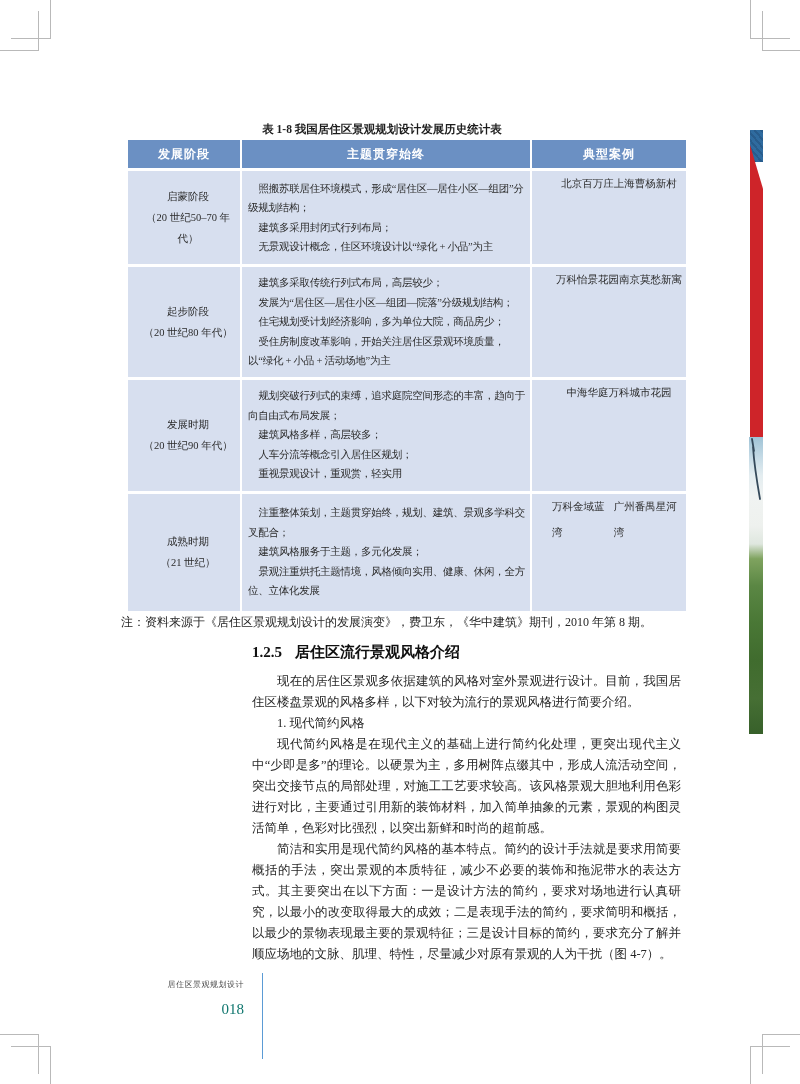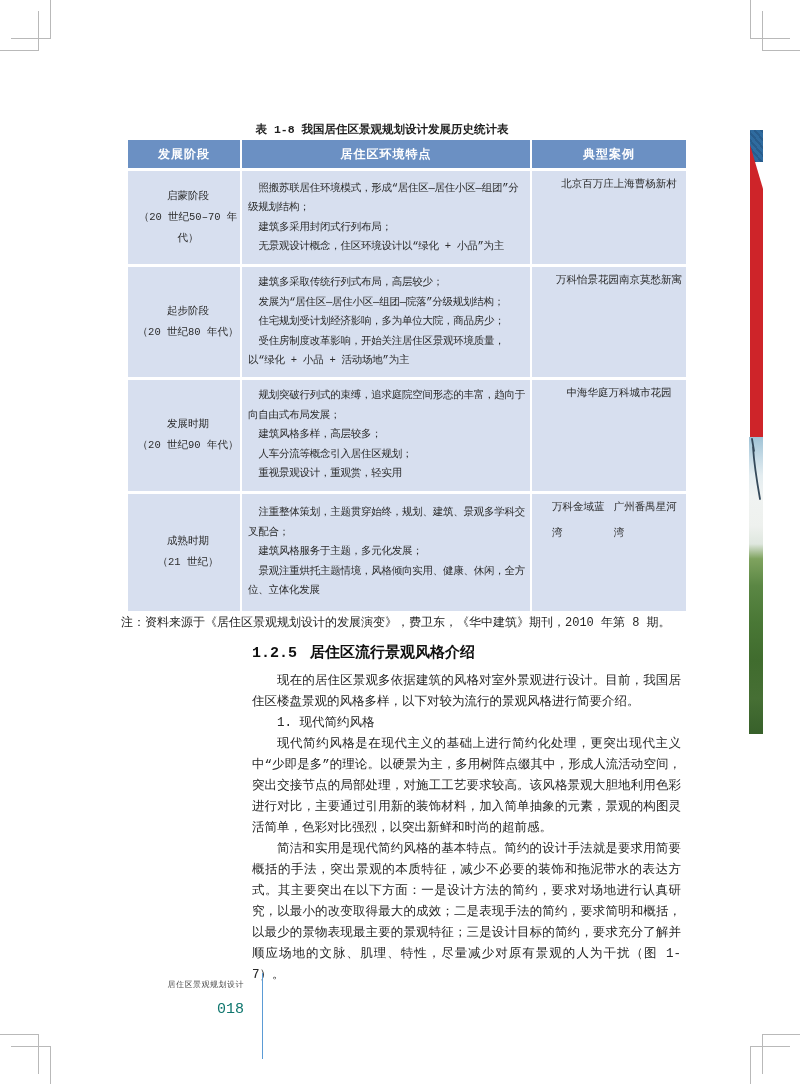--- a/index.html
+++ b/index.html
@@ -1,17 +1,17 @@
 <!DOCTYPE html>
 <html><head>
 <meta charset="utf-8">
 <style>
   html,body{margin:0;padding:0;background:#fff;}
   .page{position:relative;width:800px;height:1084px;background:#ffffff;overflow:hidden;
-        font-family:Liberation Mono, monospace;color:#2b2b2b;}
+        font-family:Liberation Serif, serif;color:#2b2b2b;}
 
   
   .cm{position:absolute;pointer-events:none;}
   .cm-tl-a{left:11px;top:0;width:39px;height:38px;border-right:1px solid #b9b9b9;border-bottom:1px solid #b9b9b9;}
   .cm-tl-b{left:0;top:11px;width:38px;height:39px;border-right:1px solid #b9b9b9;border-bottom:1px solid #b9b9b9;}
   .cm-tr-a{left:750px;top:0;width:39px;height:38px;border-left:1px solid #b9b9b9;border-bottom:1px solid #b9b9b9;}
   .cm-tr-b{left:762px;top:11px;width:38px;height:39px;border-left:1px solid #b9b9b9;border-bottom:1px solid #b9b9b9;}
   .cm-bl-a{left:0;top:1034px;width:38px;height:39px;border-top:1px solid #b9b9b9;border-right:1px solid #b9b9b9;}
   .cm-bl-b{left:11px;top:1046px;width:39px;height:38px;border-top:1px solid #b9b9b9;border-right:1px solid #b9b9b9;}
   .cm-br-a{left:762px;top:1034px;width:38px;height:39px;border-top:1px solid #b9b9b9;border-left:1px solid #b9b9b9;}
@@ -82,21 +82,21 @@
     <svg width="14" height="80" viewBox="0 0 14 80">
       <path d="M3 2 L5 14 M4 10 C5 25 8 45 11 62" stroke="#34495a" stroke-width="1.8" fill="none" stroke-linecap="round"></path>
     </svg>
   </div>
 
   <div class="caption">表 1-8 我国居住区景观规划设计发展历史统计表</div>
 
   <div class="tbl">
     <div class="thead">
       <div class="th">发展阶段</div>
-      <div class="th">居住区环境特点</div>
+      <div class="th">主题贯穿始终</div>
       <div class="th">典型案例</div>
     </div>
     <div>
         <div class="trow" style="min-height: 93px;">
           <div class="cell stage">
             <div>启蒙阶段</div>
             <div>（20 世纪50–70 年代）</div>
           </div>
           <div class="cell feat">
             <p>照搬苏联居住环境模式，形成“居住区—居住小区—组团”分级规划结构；</p>
@@ -158,21 +158,21 @@
       </div>
   </div>
 
   <div class="note">注：资料来源于《居住区景观规划设计的发展演变》，费卫东，《华中建筑》期刊，2010 年第 8 期。</div>
 
   <div class="content">
     <h2 class="h-sec"><span>1.2.5</span><span class="t">居住区流行景观风格介绍</span></h2>
     <p>现在的居住区景观多依据建筑的风格对室外景观进行设计。目前，我国居住区楼盘景观的风格多样，以下对较为流行的景观风格进行简要介绍。</p>
     <p>1. 现代简约风格</p>
     <p>现代简约风格是在现代主义的基础上进行简约化处理，更突出现代主义中“少即是多”的理论。以硬景为主，多用树阵点缀其中，形成人流活动空间，突出交接节点的局部处理，对施工工艺要求较高。该风格景观大胆地利用色彩进行对比，主要通过引用新的装饰材料，加入简单抽象的元素，景观的构图灵活简单，色彩对比强烈，以突出新鲜和时尚的超前感。</p>
-    <p>简洁和实用是现代简约风格的基本特点。简约的设计手法就是要求用简要概括的手法，突出景观的本质特征，减少不必要的装饰和拖泥带水的表达方式。其主要突出在以下方面：一是设计方法的简约，要求对场地进行认真研究，以最小的改变取得最大的成效；二是表现手法的简约，要求简明和概括，以最少的景物表现最主要的景观特征；三是设计目标的简约，要求充分了解并顺应场地的文脉、肌理、特性，尽量减少对原有景观的人为干扰（图 1-7）。</p>
+    <p>简洁和实用是现代简约风格的基本特点。简约的设计手法就是要求用简要概括的手法，突出景观的本质特征，减少不必要的装饰和拖泥带水的表达方式。其主要突出在以下方面：一是设计方法的简约，要求对场地进行认真研究，以最小的改变取得最大的成效；二是表现手法的简约，要求简明和概括，以最少的景物表现最主要的景观特征；三是设计目标的简约，要求充分了解并顺应场地的文脉、肌理、特性，尽量减少对原有景观的人为干扰（图 4-7）。</p>
   </div>
 
   <div class="footer">
     <div class="footer-title">居住区景观规划设计</div>
     <div class="footer-num">018</div>
   </div>
   <div class="footer-line"></div>
 
 </div>
 

